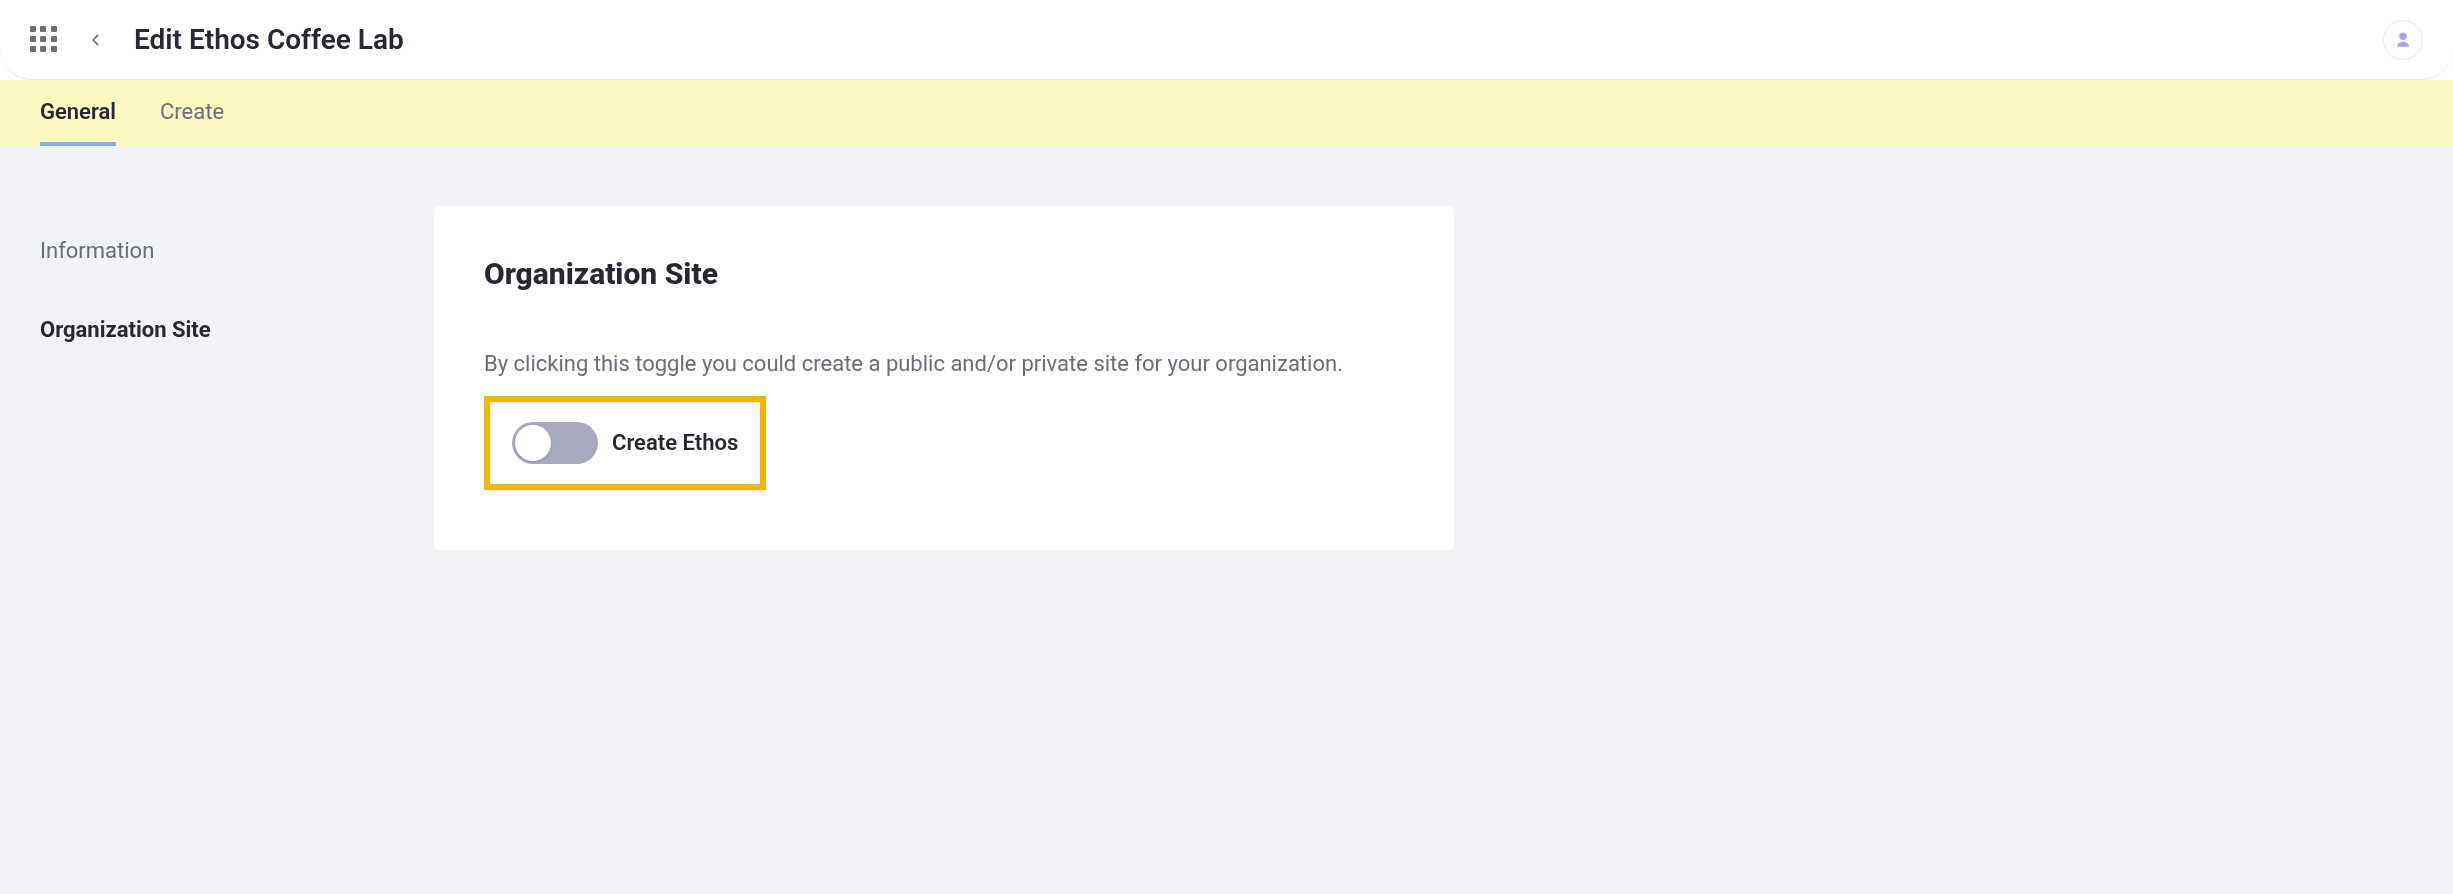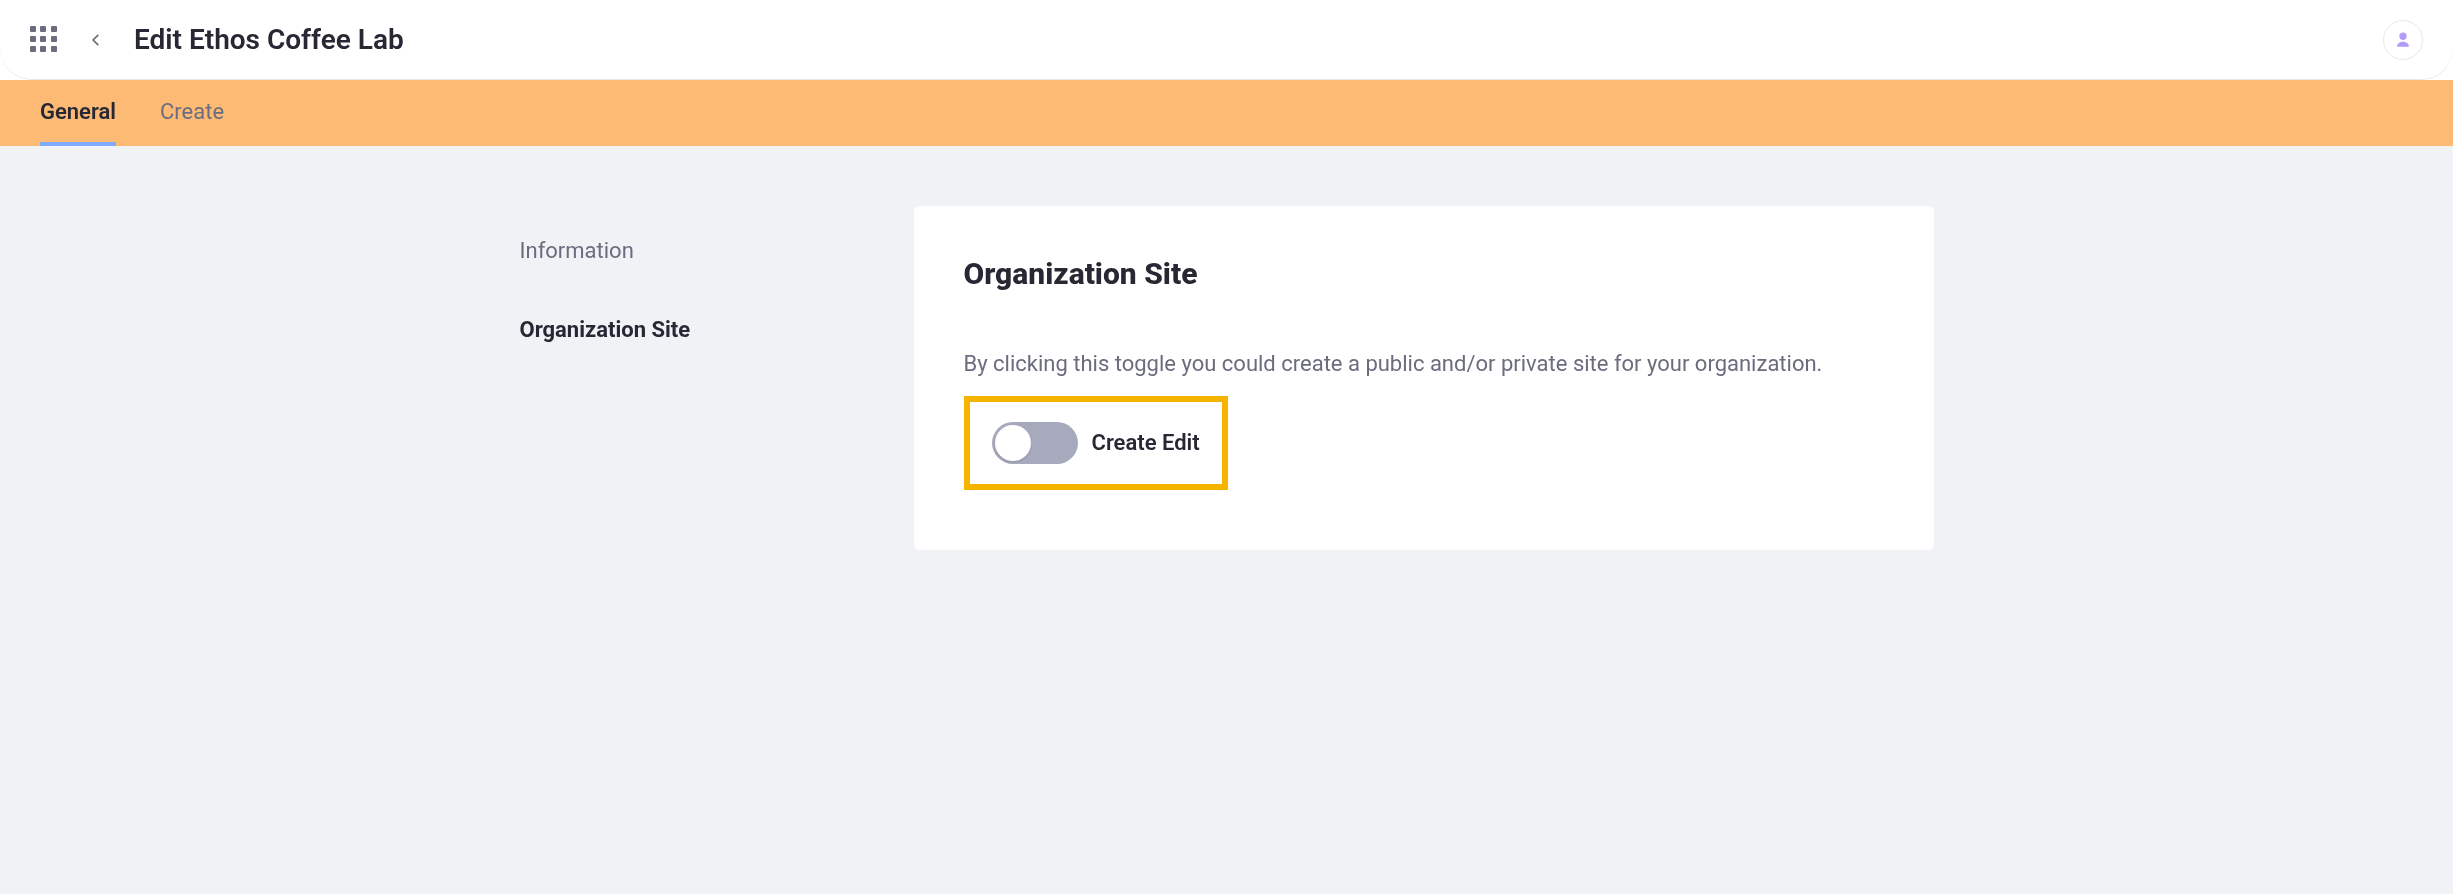--- a/index.html
+++ b/index.html
@@ -68,21 +68,21 @@
   }
   .avatar-circle svg { width: 20px; height: 20px; fill: #b19cf7; }
 
   
   .tabs {
     display: flex;
     align-items: flex-end;
     gap: 44px;
     height: 66px;
     padding: 0 40px;
-    background: #fdba74;
+    background: #fef9c3;
   }
   .tab {
     font-size: 22px;
     color: #6b6c7e;
     padding: 18px 0;
     cursor: pointer;
     border-bottom: 4px solid transparent;
   }
   .tab.active {
     color: #272833;
@@ -91,21 +91,20 @@
   }
 
   
   .body-area {
     background: #f1f2f5;
     min-height: calc(100% - 146px);
     padding: 60px 40px 80px 40px;
     display: flex;
     gap: 54px;
     align-items: flex-start;
-    justify-content: center;
   }
 
   .side-nav {
     width: 340px;
     padding-top: 20px;
   }
   .side-nav-item {
     font-size: 22px;
     color: #6b6c7e;
     padding: 12px 0;
@@ -210,17 +209,17 @@
     <div class="side-nav-item active">Organization Site</div>
   </div>
 
   <div class="panel">
     <div class="panel-title">Organization Site</div>
     <div class="panel-desc">By clicking this toggle you could create a public and/or private site for your organization.</div>
     <div class="toggle-highlight">
       <div class="toggle-track">
         <div class="toggle-knob"></div>
       </div>
-      <div class="toggle-label">Create Edit</div>
+      <div class="toggle-label">Create Ethos</div>
     </div>
   </div>
 
 </div>
 
 </body></html>

